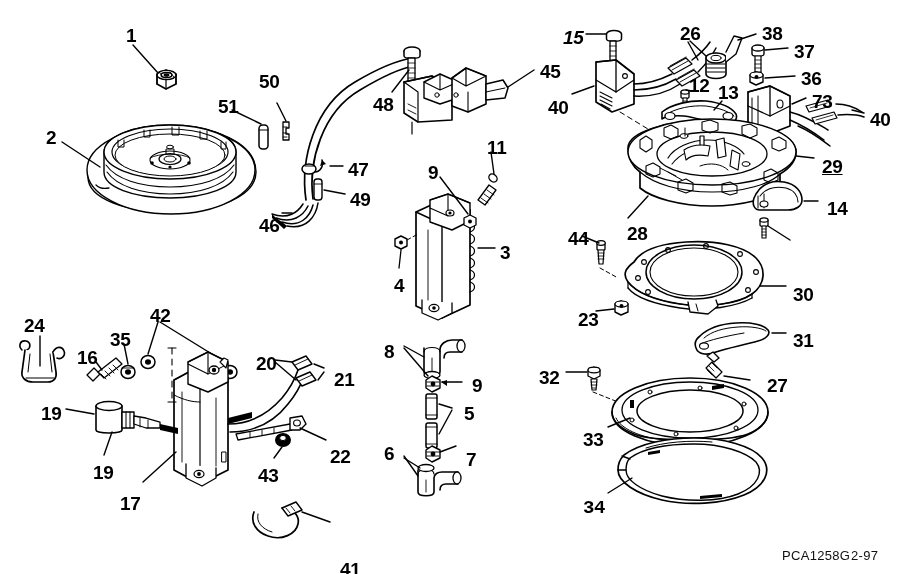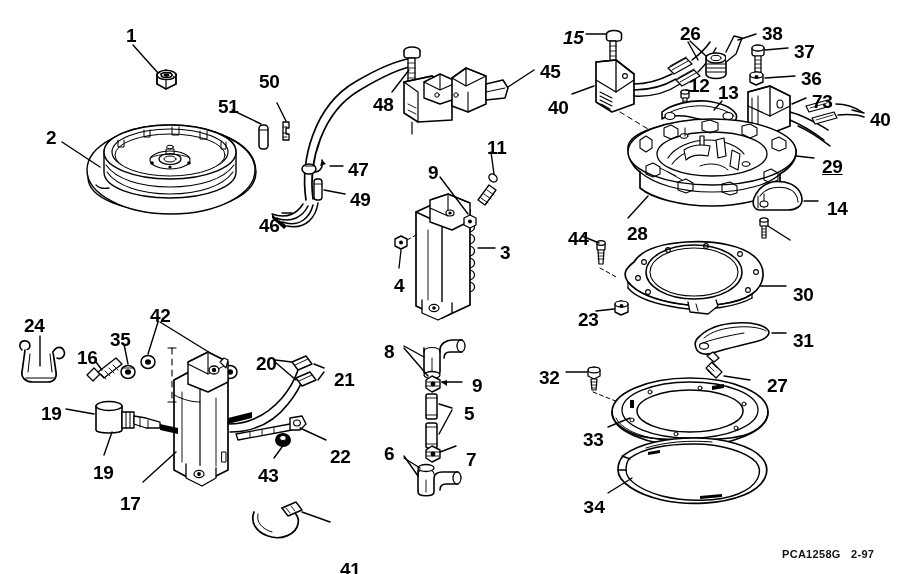--- a/index.html
+++ b/index.html
@@ -5,21 +5,21 @@
 <style>
   html,body{margin:0;padding:0;background:#ffffff;}
   body{width:900px;height:574px;overflow:hidden;
        font-family:"Liberation Sans", sans-serif;}
   #sheet{position:relative;width:900px;height:574px;background:#fff;}
   svg#art{position:absolute;left:0;top:0;width:900px;height:574px;}
   .lbl{position:absolute;font-family:"Liberation Sans",sans-serif;
        font-weight:bold;font-size:19px;color:#000;line-height:1;
        white-space:nowrap;letter-spacing:-0.3px;}
   .code{position:absolute;font-family:"Liberation Sans",sans-serif;
-        font-weight:bold;font-size:11px;color:#111;letter-spacing:0.3px;}
+        font-weight:normal;font-size:13px;color:#111;letter-spacing:0.3px;}
   
 </style>
 </head>
 <body>
 
 <div id="sheet">
 
   <svg id="art" viewBox="0 0 900 574" fill="none" stroke="#000" stroke-width="1.4" stroke-linecap="round" stroke-linejoin="round">
 
     <g>

